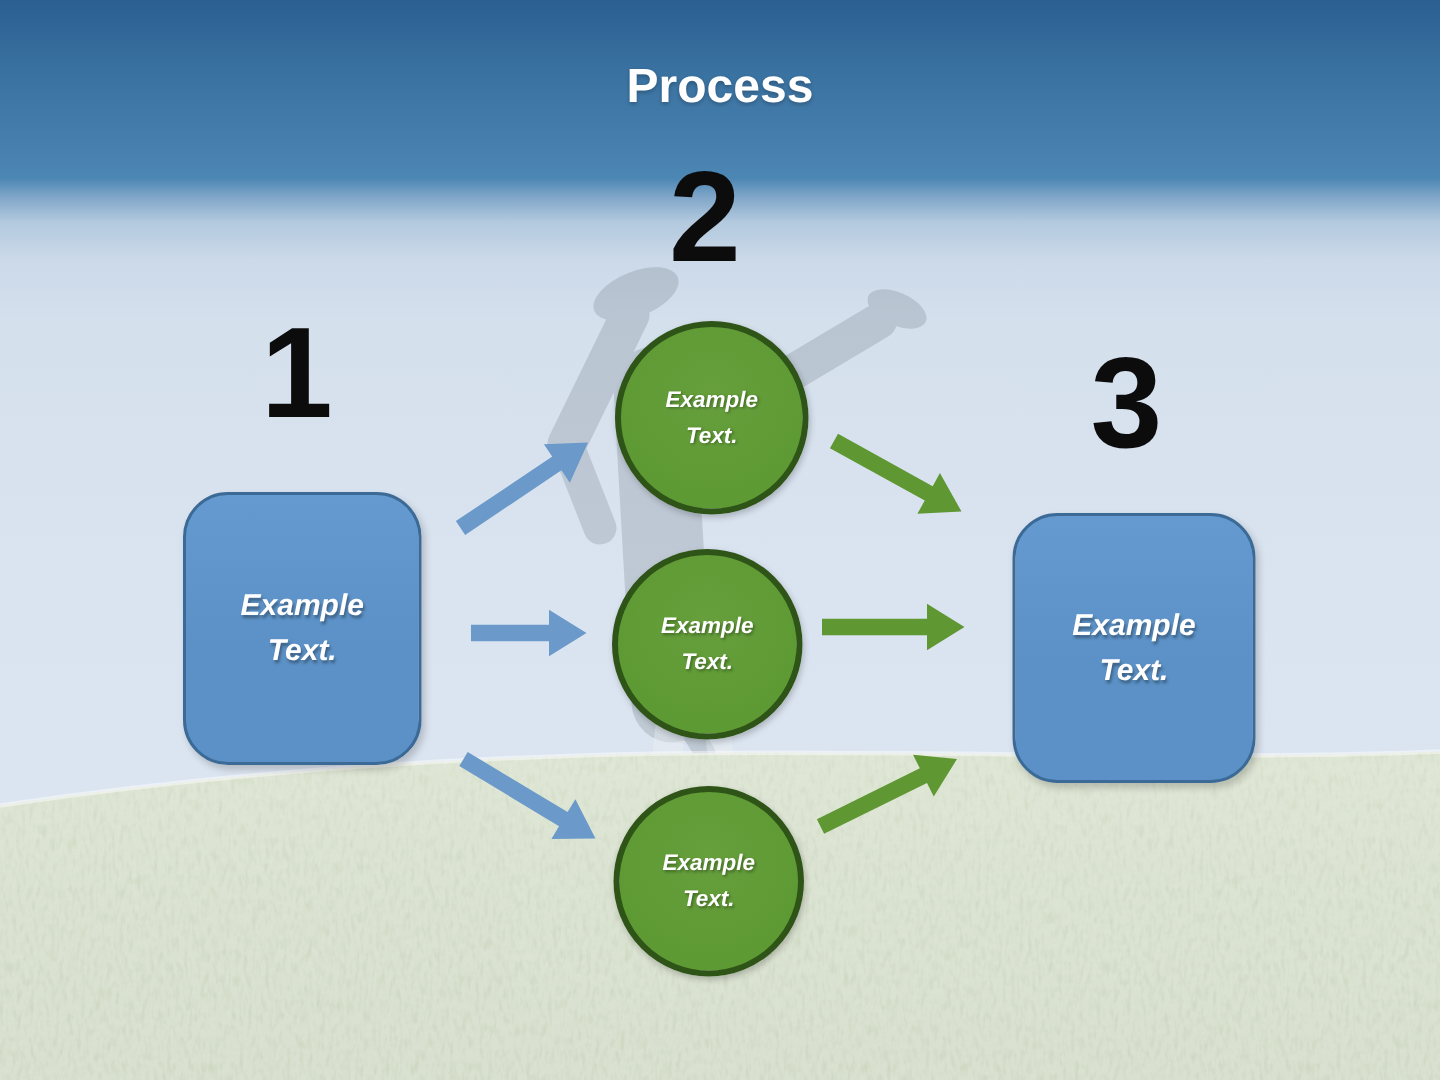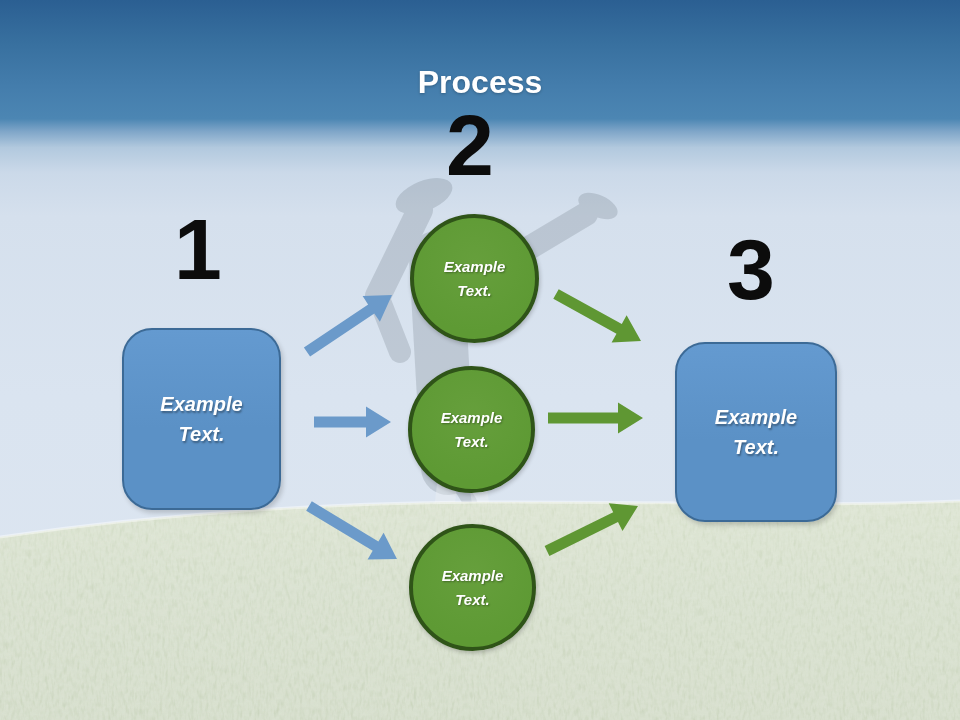--- a/index.html
+++ b/index.html
@@ -7,21 +7,21 @@
     position:relative;width:960px;height:720px;overflow:hidden;
     font-family:"Liberation Sans",sans-serif;
     background:linear-gradient(180deg,
       #2b5f92 0%, #38709f 6%, #447dac 12%, #4c86b3 16.5%,
       #7ea5c8 18.2%, #b2c9de 20.5%, #cbd9e9 24%,
       #d5e0ed 30%, #dae4f0 55%, #dde6f1 100%);
   }
   .bg-svg{position:absolute;left:0;top:0;width:960px;height:720px;}
 
   .slide-title{
-    position:absolute;left:0;top:64px;width:960px;
+    position:absolute;left:0;top:39px;width:960px;
     display:flex;justify-content:center;align-items:baseline;gap:9px;
     font-size:32px;color:var(--title-color,#fff);
     text-shadow:0 1px 3px rgba(0,0,0,0.25);
   }
   .slide-title .emph{font-weight:700;}
   .slide-title .rest{font-weight:400;}
 
   .step-number{
     position:absolute;width:120px;text-align:center;
     font-size:86px;line-height:86px;font-weight:700;

